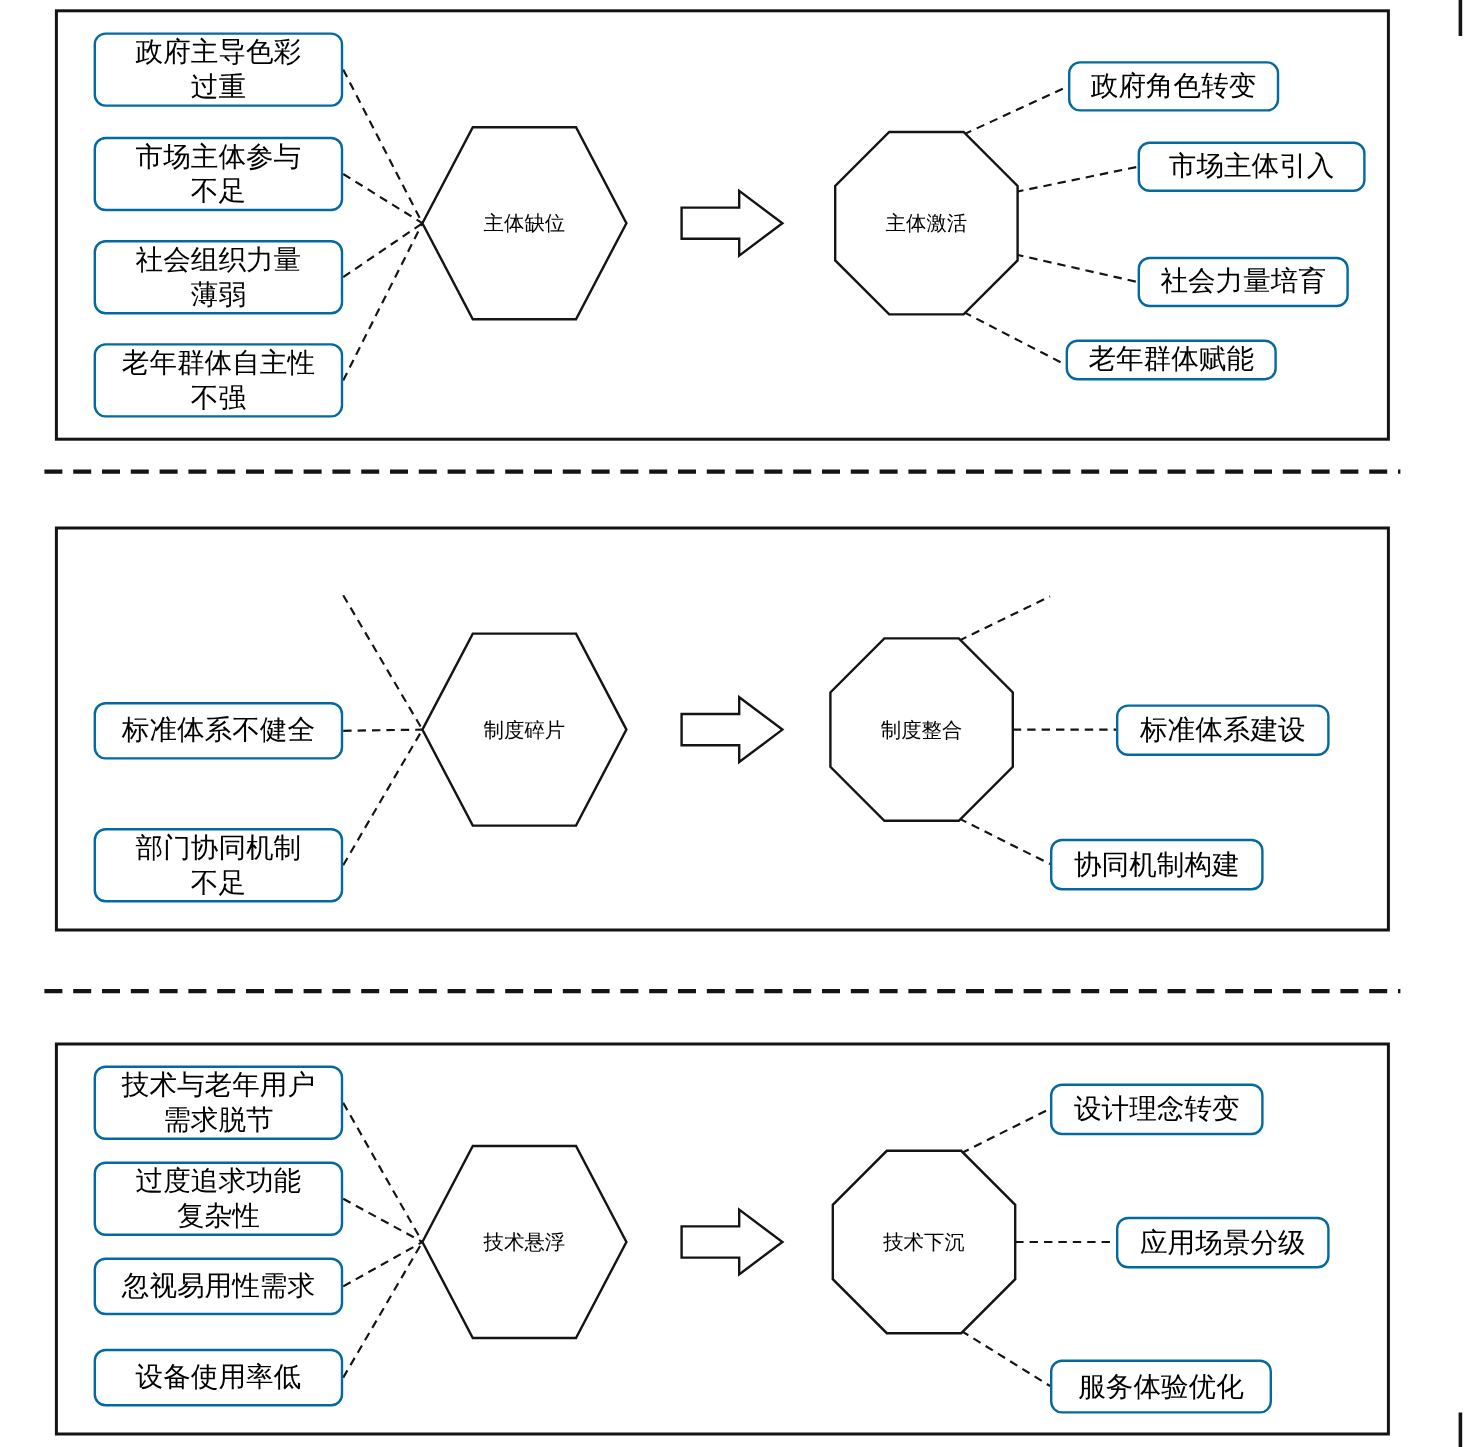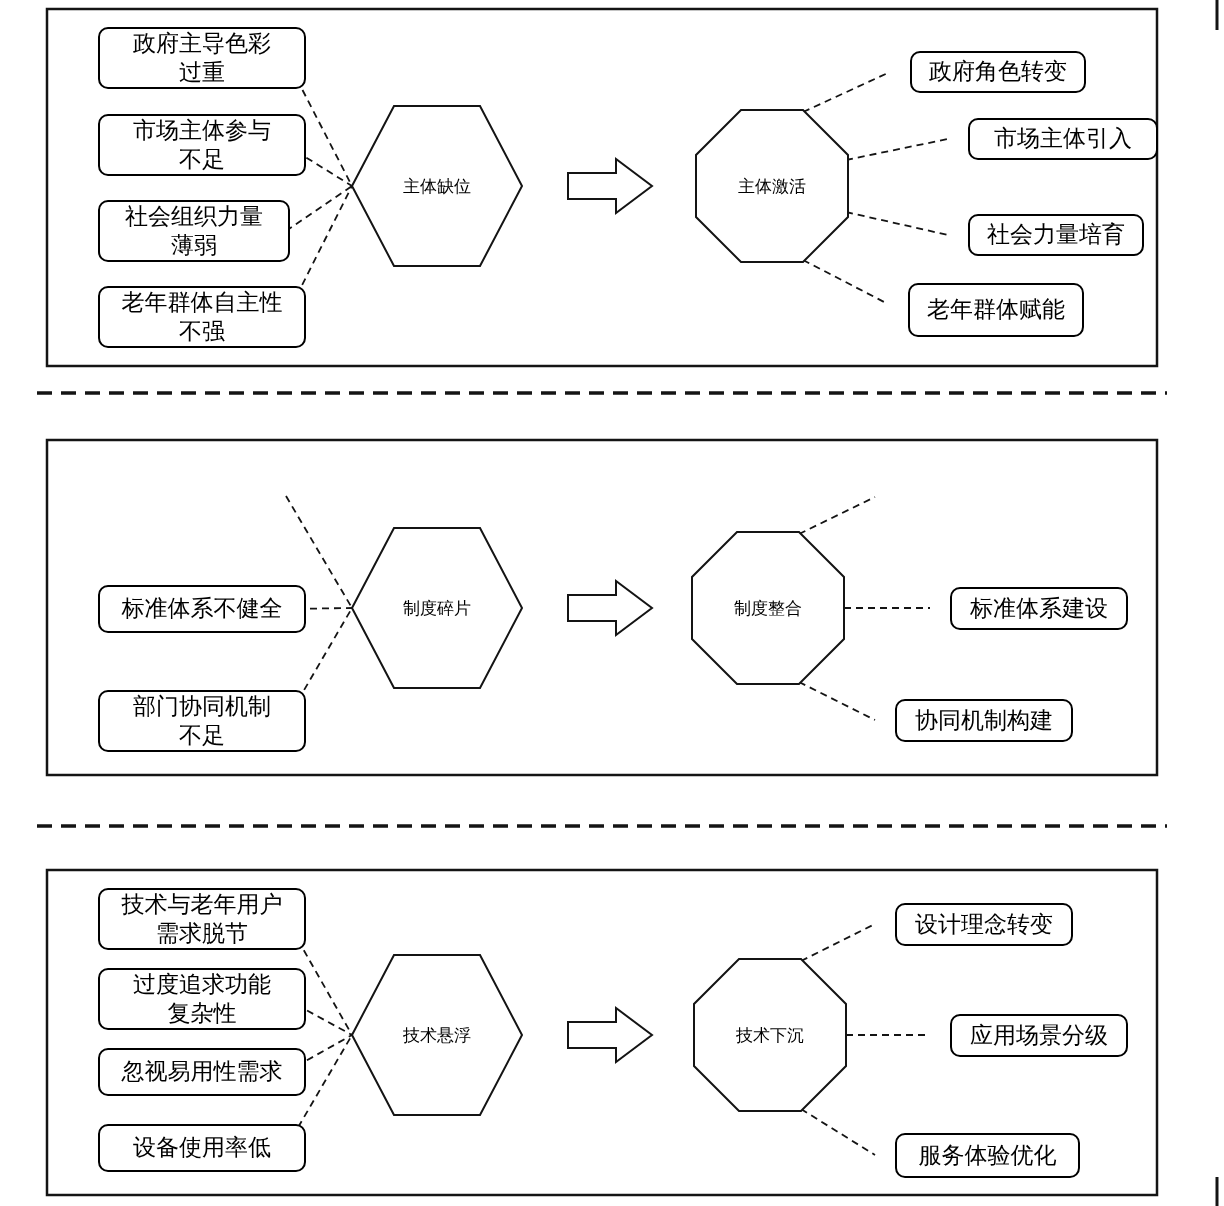--- a/index.html
+++ b/index.html
@@ -14,33 +14,32 @@
     overflow: hidden;
   }
   svg.layer {
     position: absolute;
     left: 0; top: 0;
     display: block;
     z-index: 1;
   }
   .box {
     position: absolute;
-    border: 2px solid #000000;
+    border: 2px solid #0369a1;
     border-radius: 10px;
     background: #ffffff;
     display: flex;
     align-items: center;
     justify-content: center;
     text-align: center;
     white-space: pre-line;
     font-size: 23px;
     line-height: 1.28;
     padding: 2px 6px;
     z-index: 2;
-    margin-left: 20px;
   }
   .shape-label {
     position: absolute;
     display: flex;
     align-items: center;
     justify-content: center;
     text-align: right;
     font-size: 17px;
     z-index: 3;
   }
@@ -102,32 +101,32 @@
 
     <polygon points="568,173 616,173 616,159 652,186 616,213 616,199 568,199" fill="#ffffff" stroke="#141414" stroke-width="2"></polygon>
     <polygon points="568,595 616,595 616,581 652,608 616,635 616,621 568,621" fill="#ffffff" stroke="#141414" stroke-width="2"></polygon>
     <polygon points="568,1022 616,1022 616,1008 652,1035 616,1062 616,1048 568,1048" fill="#ffffff" stroke="#141414" stroke-width="2"></polygon>
   </svg>
 
   <div class="box" style="left:78px;top:27px;width:208px;height:62px">政府主导色彩
 过重</div>
   <div class="box" style="left:78px;top:114px;width:208px;height:62px">市场主体参与
 不足</div>
-  <div class="box" style="left:78px;top:200px;width:192px;height:62px">社会组织力量
+  <div class="box" style="left:78px;top:200px;width:208px;height:62px">社会组织力量
 薄弱</div>
   <div class="box" style="left:78px;top:286px;width:208px;height:62px">老年群体自主性
 不强</div>
 
   <div class="shape-label" style="left:352px;top:164px;width:170px;height:44px">主体缺位</div>
   <div class="shape-label" style="left:692px;top:164px;width:160px;height:44px">主体激活</div>
 
   <div class="box" style="left:890px;top:51px;width:176px;height:42px">政府角色转变</div>
   <div class="box" style="left:948px;top:118px;width:190px;height:42px">市场主体引入</div>
   <div class="box" style="left:948px;top:214px;width:176px;height:42px">社会力量培育</div>
-  <div class="box" style="left:888px;top:283px;width:176px;height:54px">老年群体赋能</div>
+  <div class="box" style="left:888px;top:283px;width:176px;height:34px">老年群体赋能</div>
 
   <div class="box" style="left:78px;top:585px;width:208px;height:48px">标准体系不健全</div>
   <div class="box" style="left:78px;top:690px;width:208px;height:62px">部门协同机制
 不足</div>
 
   <div class="shape-label" style="left:352px;top:586px;width:170px;height:44px">制度碎片</div>
   <div class="shape-label" style="left:688px;top:586px;width:160px;height:44px">制度整合</div>
 
   <div class="box" style="left:930px;top:587px;width:178px;height:43px">标准体系建设</div>
   <div class="box" style="left:875px;top:699px;width:178px;height:43px">协同机制构建</div>

